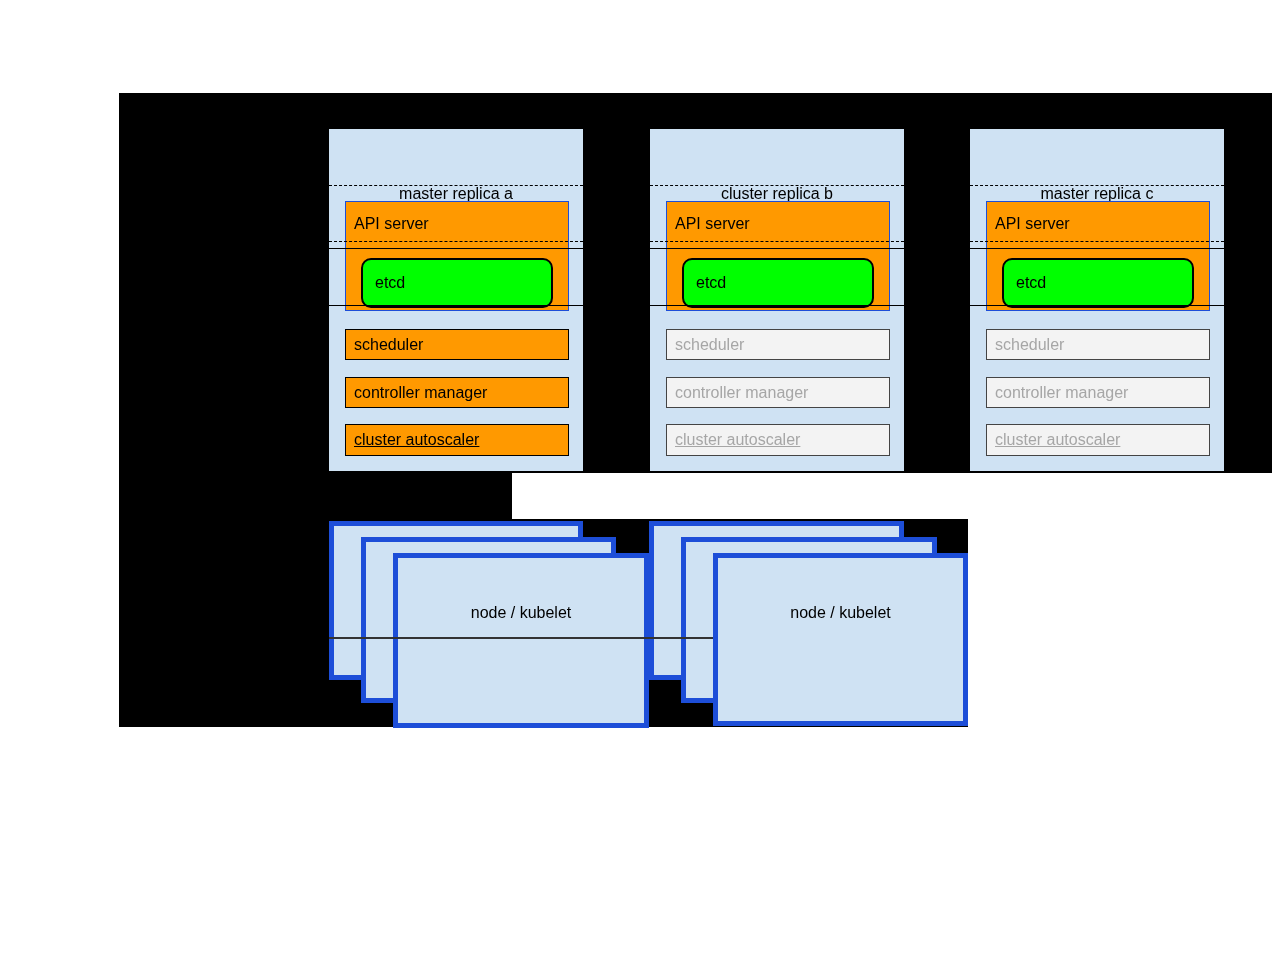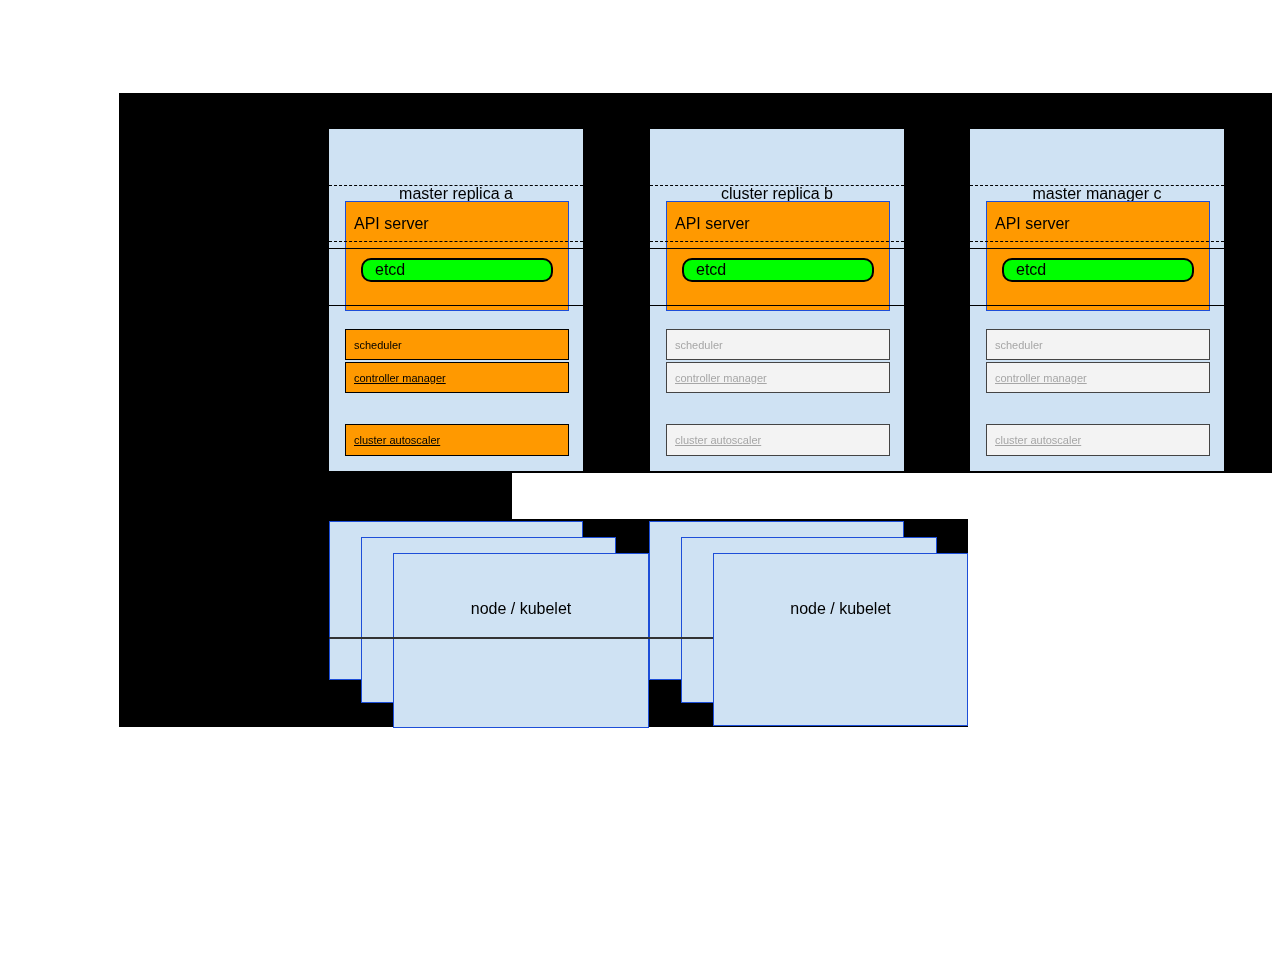--- a/index.html
+++ b/index.html
@@ -27,39 +27,39 @@
   .hr.dashed{border-top:1px dashed #000;}
   .hr.solid{border-top:1px solid #000;}
   .h1{top:56px;} .h2{top:112px;} .h3{top:119px;} .h4{top:176px;}
 
   .api{
     position:absolute;left:16px;top:72px;width:224px;height:110px;box-sizing:border-box;
     background:var(--orange,#ff9900);border:1px solid #1d4ed8;z-index:1;
   }
   .api-label{position:absolute;left:8px;top:13px;font-size:16px;color:#000;}
   .etcd{
-    position:absolute;left:15px;top:56px;width:192px;height:24px;box-sizing:border-box;
+    position:absolute;left:15px;top:56px;width:192px;height:50px;box-sizing:border-box;
     background:var(--green,#00ff00);border:2px solid #000;border-radius:10px;
     display:flex;align-items:center;padding-left:12px;font-size:16px;color:#000;z-index:6;
   }
   .comp{
     position:absolute;left:16px;width:224px;height:31px;box-sizing:border-box;
-    display:flex;align-items:center;padding-left:8px;font-size:11px;z-index:1;white-space:nowrap;
+    display:flex;align-items:center;padding-left:8px;font-size:16px;z-index:1;white-space:nowrap;
   }
-  .comp.c1{top:200px;} .comp.c2{top:233px;text-decoration:underline;} .comp.c3{top:295px;height:32px;text-decoration:underline;}
+  .comp.c1{top:200px;} .comp.c2{top:248px;} .comp.c3{top:295px;height:32px;text-decoration:underline;}
   .replica.active .comp{background:var(--orange,#ff9900);border:1px solid #000;color:#000;}
   .replica.inactive .comp{
     background:var(--inactive-fill,#f3f3f3);border:1px solid #444444;
     color:var(--inactive-text,#a6a6a6);
   }
 
   
   .nbox{
     position:absolute;box-sizing:border-box;background:var(--panel-blue,#cfe2f3);
-    border:1px solid #1d4ed8;
+    border:5px solid #1d4ed8;
   }
   .s1-back {left:329px;top:521px;width:254px;height:159px;z-index:1;}
   .s1-mid  {left:361px;top:537px;width:255px;height:166px;z-index:2;}
   .s1-front{left:393px;top:553px;width:256px;height:175px;z-index:3;}
   .s2-back {left:649px;top:521px;width:255px;height:159px;z-index:1;}
   .s2-mid  {left:681px;top:537px;width:256px;height:166px;z-index:2;}
   .s2-front{left:713px;top:553px;width:255px;height:173px;z-index:3;}
   .n-label{
     position:absolute;left:0;right:0;top:46px;text-align:center;
     font-size:16px;color:#000;white-space:nowrap;
@@ -106,21 +106,21 @@
     </div>
     <div class="hr dashed h2"></div>
     <div class="hr solid h3"></div>
     <div class="hr solid h4"></div>
     <div class="comp c1">scheduler</div>
     <div class="comp c2">controller manager</div>
     <div class="comp c3">cluster autoscaler</div>
   </div>
 
   <div class="replica r-c inactive">
-    <div class="r-title">master manager c</div>
+    <div class="r-title">master replica c</div>
     <div class="hr dashed h1"></div>
     <div class="api">
       <div class="api-label">API server</div>
       <div class="etcd">
         <span>etcd</span>
       </div>
     </div>
     <div class="hr dashed h2"></div>
     <div class="hr solid h3"></div>
     <div class="hr solid h4"></div>

